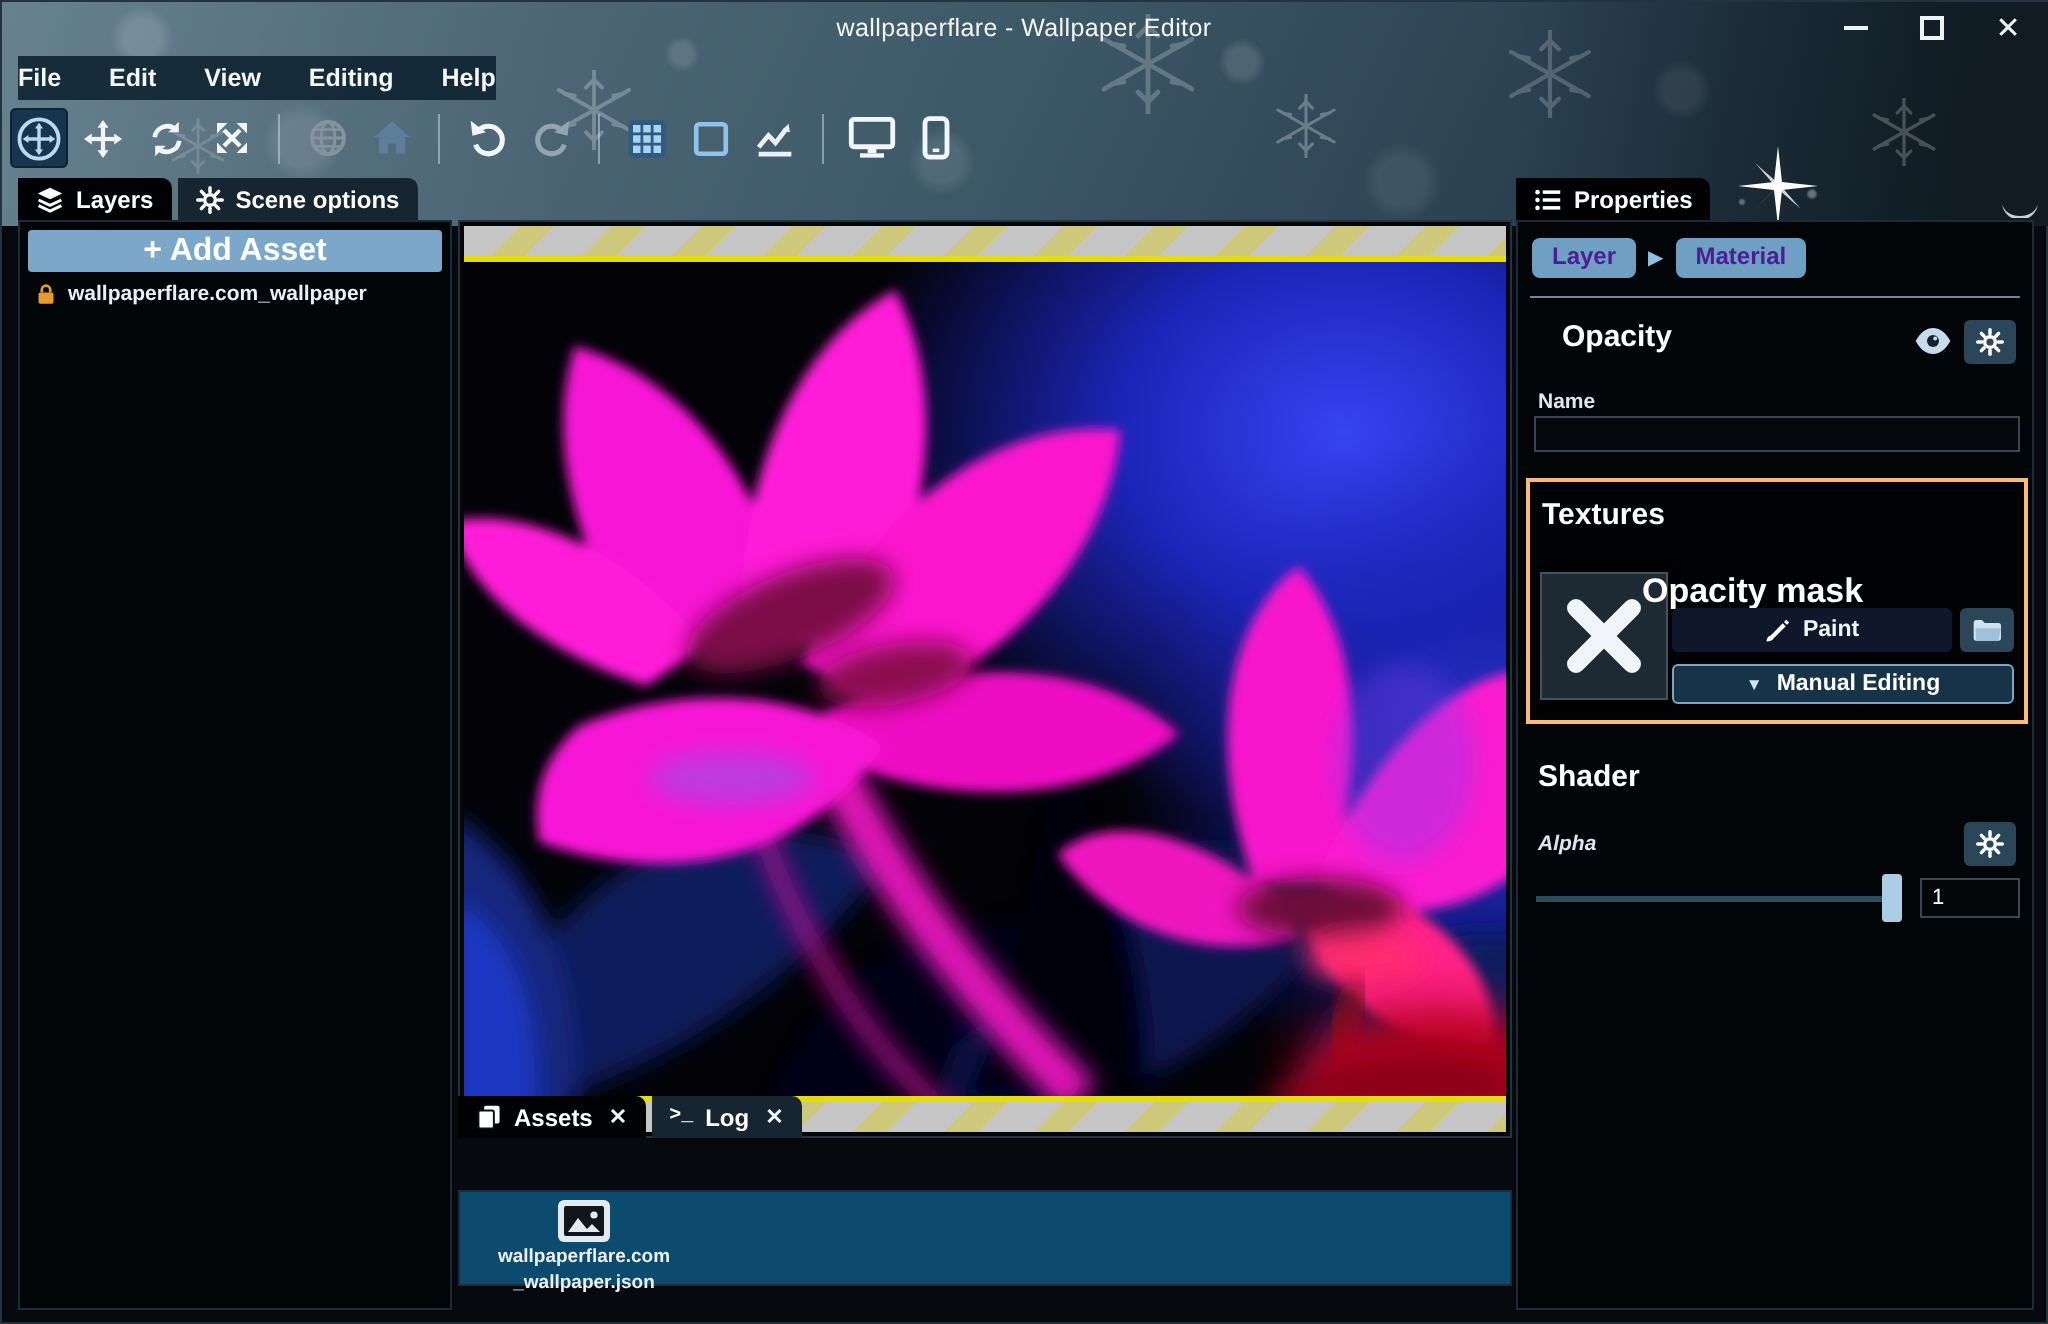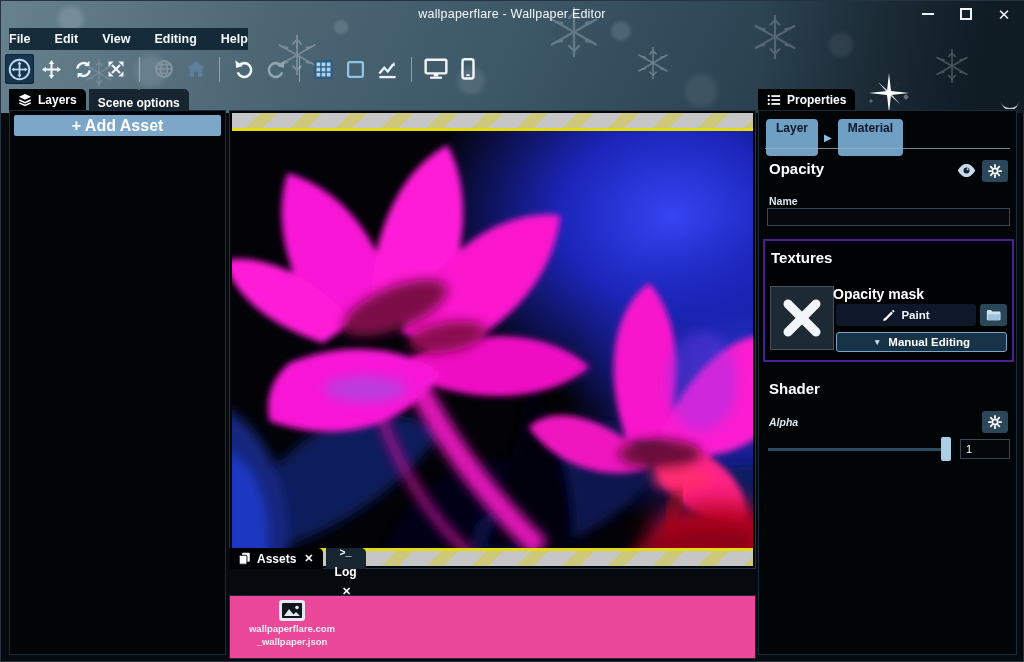--- a/index.html
+++ b/index.html
@@ -49,21 +49,21 @@
   .tool { width:29px; height:30px; display:flex; align-items:center;
     justify-content:center; border-radius:3px; }
   .tool.selected { background:#17364d; box-shadow:0 0 0 1px #0d2334 inset; }
   .tool-sep { width:1px; height:25px; background:rgba(205,225,240,.5); margin:0 6px; }
 
   
   .tab-row { position:absolute; display:flex; gap:3px; height:21px; }
   .tab { display:flex; align-items:center; gap:6px; padding:0 9px;
     font-size:12px; font-weight:700; color:#fff; border-radius:0 5px 0 0; height:21px; }
   .tab.active { background:#010204; }
-  .tab.inactive { background:#16252f;flex-direction:column; }
+  .tab.inactive { background:#16252f; }
   .tab .close-x { font-size:11px; font-weight:700; color:#eef3f7; margin-left:2px; }
   .panel-body { position:absolute; background:#020508; border:1px solid #1b2b38; }
 
   
   .left-body { left:8px; top:109px; width:217px; height:545px; }
   .add-asset-btn { margin:4px 4px 3px 4px; height:21px; background:#7da7c8;
     border-radius:2px; color:#fff; font-size:16px; font-weight:700;
     display:flex; align-items:center; justify-content:center; cursor:pointer; }
   .layer-item { display:flex; align-items:center; gap:5px; padding:2px 7px;
     color:#eaf0f5; font-size:10.5px; font-weight:600; cursor:default; }
@@ -71,42 +71,42 @@
   
   .preview-body { left:228px; top:109px; width:527px; height:459px; padding:2px;
     background:#04070a; border:1px solid #26333e; }
   .hazard { height:15px;
     background:repeating-linear-gradient(135deg,#c6c6c6 0 20px,#cdc87c 20px 32px); }
   .yellow-line { height:3px; background:#e4dc10; }
   .preview-art { height:417px; background:#000; position:relative; overflow:hidden; }
   .preview-art svg { display:block; width:100%; height:100%; }
 
   
-  .assets-body { left:228px; top:594px; width:527px; height:64px; background:#ec4899; }
+  .assets-body { left:228px; top:594px; width:527px; height:48px; background:#0c4a6e; }
   .file-item { position:absolute; left:10px; top:3px; width:104px; text-align:center;
     color:#eaf0f5; font-size:9.5px; font-weight:700; line-height:1.35; cursor:default; }
   .file-item svg { display:block; margin:0 auto 1px auto; }
 
   
   .props-body { left:757px; top:109px; width:259px; height:545px; }
   .breadcrumb { position:absolute; top:8px; left:7px; display:flex; align-items:center; gap:6px; }
-  .crumb { background:#6fa0c3; color:#0f172a; border-radius:4px; padding:2px 10px 21px 10px;
+  .crumb { background:#6fa0c3; color:#4c1d95; border-radius:4px; padding:2px 10px 4px 10px;
     font-size:12px; font-weight:700; cursor:pointer; }
   .crumb-arrow { color:#8fc0e2; font-size:10px; }
   .props-divider { position:absolute; top:37px; left:6px; right:6px; height:1px;
     background:#9db0bc; opacity:.75; }
   .section-title { position:absolute; color:#fff; font-size:15px; font-weight:700; }
   .small-label { position:absolute; color:#dde7ee; font-size:10.5px; font-weight:700; }
   .gear-btn { position:absolute; width:26px; height:22px; background:#2b4659;
     border-radius:3px; display:flex; align-items:center; justify-content:center; cursor:pointer; }
   .eye-btn { position:absolute; cursor:pointer; }
   .name-input { position:absolute; top:97px; left:8px; width:243px; height:18px;
     background:#05080c; border:1px solid #3a4750; color:#fff; font-size:11px; padding:0 4px; }
   .textures-box { position:absolute; top:128px; left:4px; width:251px; height:123px;
-    border:2px solid #4c1d95; background:#010204;text-decoration:underline; }
+    border:2px solid #fdba74; background:#010204;text-decoration:underline; }
   .texture-thumb { position:absolute; top:45px; left:5px; width:64px; height:64px;
     background:#1d2933; border:1px solid #46535e; display:flex; align-items:center;
     justify-content:center; cursor:pointer; }
   .paint-row { position:absolute; top:63px; left:71px; right:5px; height:22px;
     display:flex; gap:4px; }
   .paint-btn { flex:1; background:#0f172a; border-radius:3px; color:#eff6fb;
     font-size:11.5px; font-weight:700; display:flex; align-items:center;
     justify-content:center; gap:6px; cursor:pointer; }
   .folder-btn { width:27px; background:#2b4659; border-radius:3px; display:flex;
     align-items:center; justify-content:center; cursor:pointer; }
@@ -340,20 +340,27 @@
             <line x1="17" y1="17" x2="19.4" y2="19.4"></line>
           <line x1="4.6" y1="19.4" x2="7" y2="17"></line>
             <line x1="17" y1="7" x2="19.4" y2="4.6"></line>
         </g>
       </svg>
       <span>Scene options</span>
     </div>
   </div>
   <div class="panel-body left-body">
     <div class="add-asset-btn">+ Add Asset</div>
+    <div class="layer-item">
+      <svg width="12" height="12" viewBox="0 0 16 16">
+        <rect x="3" y="7" width="10" height="7.5" rx="1.2" fill="#e89a2c"></rect>
+        <path d="M5.2 7V5.2a2.8 2.8 0 0 1 5.6 0V7" fill="none" stroke="#e89a2c" stroke-width="1.8"></path>
+      </svg>
+      <span>wallpaperflare.com_wallpaper</span>
+    </div>
   </div>
 
   <div class="tab-row" style="left:228px; top:88px;margin-top:48px;">
     <div class="tab active">
       <svg width="14" height="14" viewBox="0 0 16 16">
         <rect x="1" y="1" width="14" height="14" rx="2.2" fill="#fff"></rect>
         <path d="M2.8 12.2 6.4 7.4l2.8 3.3 1.6-1.6 2.4 3.1Z" fill="#1a2630"></path>
         <circle cx="11" cy="5" r="1.5" fill="#1a2630"></circle>
       </svg>
       <span>Preview</span>
@@ -477,21 +484,21 @@
   </div>
   <div class="panel-body props-body">
 
     <div class="breadcrumb">
       <span class="crumb">Layer</span>
       <span class="crumb-arrow">▶</span>
       <span class="crumb">Material</span>
     </div>
     <div class="props-divider"></div>
 
-    <div class="section-title" style="top:49px; left:10px;">Opacity</div>
+    <div class="section-title" style="top:49px; left:22px;">Opacity</div>
     <div class="eye-btn" style="top:52px; right:40px;">
       <svg width="19" height="15" viewBox="0 0 19 15">
         <path d="M0.8 7.5 C3.5 2.8 6.3 1 9.5 1 s6 1.8 8.7 6.5 C15.5 12.2 12.7 14 9.5 14 S3.5 12.2 0.8 7.5Z" fill="#c6dcec"></path>
         <circle cx="9.5" cy="7.5" r="3" fill="#15222c"></circle>
         <circle cx="10.6" cy="6.3" r="1" fill="#c6dcec"></circle>
       </svg>
     </div>
     <div class="gear-btn" style="top:49px; right:8px;">
       <svg width="14" height="14" viewBox="0 0 24 24">
         <circle cx="12" cy="12" r="4.6" fill="none" stroke="#fff" stroke-width="3"></circle>
@@ -513,21 +520,21 @@
     <div class="textures-box">
       <div class="section-title" style="top:8px; left:6px;">Textures</div>
       <div class="texture-thumb">
         <svg width="46" height="46" viewBox="0 0 46 46">
           <g stroke="#f2f6fa" stroke-width="9" stroke-linecap="round">
             <line x1="9" y1="9" x2="37" y2="37"></line>
               <line x1="37" y1="9" x2="9" y2="37"></line>
           </g>
         </svg>
       </div>
-      <div class="small-label" style="top:45px; left:68px; font-size:14px; color:#fff;">Opacity mask</div>
+      <div class="small-label" style="top:45px; left:56px; font-size:17px; color:#fff;">Opacity mask</div>
       <div class="paint-row">
         <div class="paint-btn">
           <svg width="13" height="13" viewBox="0 0 16 16">
             <path d="M1.5 14.5 c.3-2.2.9-3.2 2.6-3.7 L11.5 3.2 l1.9 1.9 -7.4 7.4 c-.7 1.6-2.5 2-4.5 2Z" fill="#fff"></path>
             <path d="M12.3 2.4 l1.4-1.4 1.8 1.8 -1.4 1.4Z" fill="#fff"></path>
           </svg>
           <span>Paint</span>
         </div>
         <div class="folder-btn">
           <svg width="15" height="12" viewBox="0 0 18 14">

